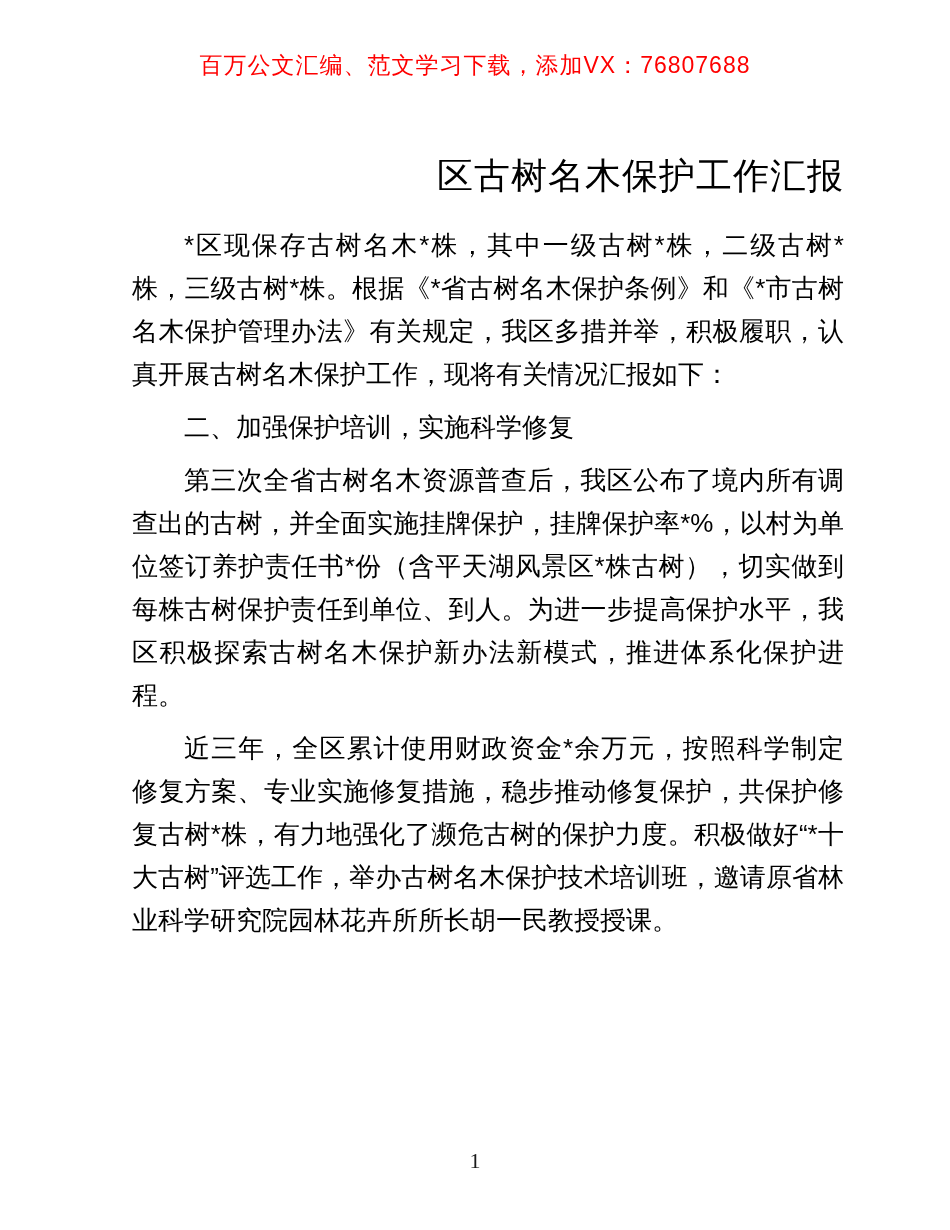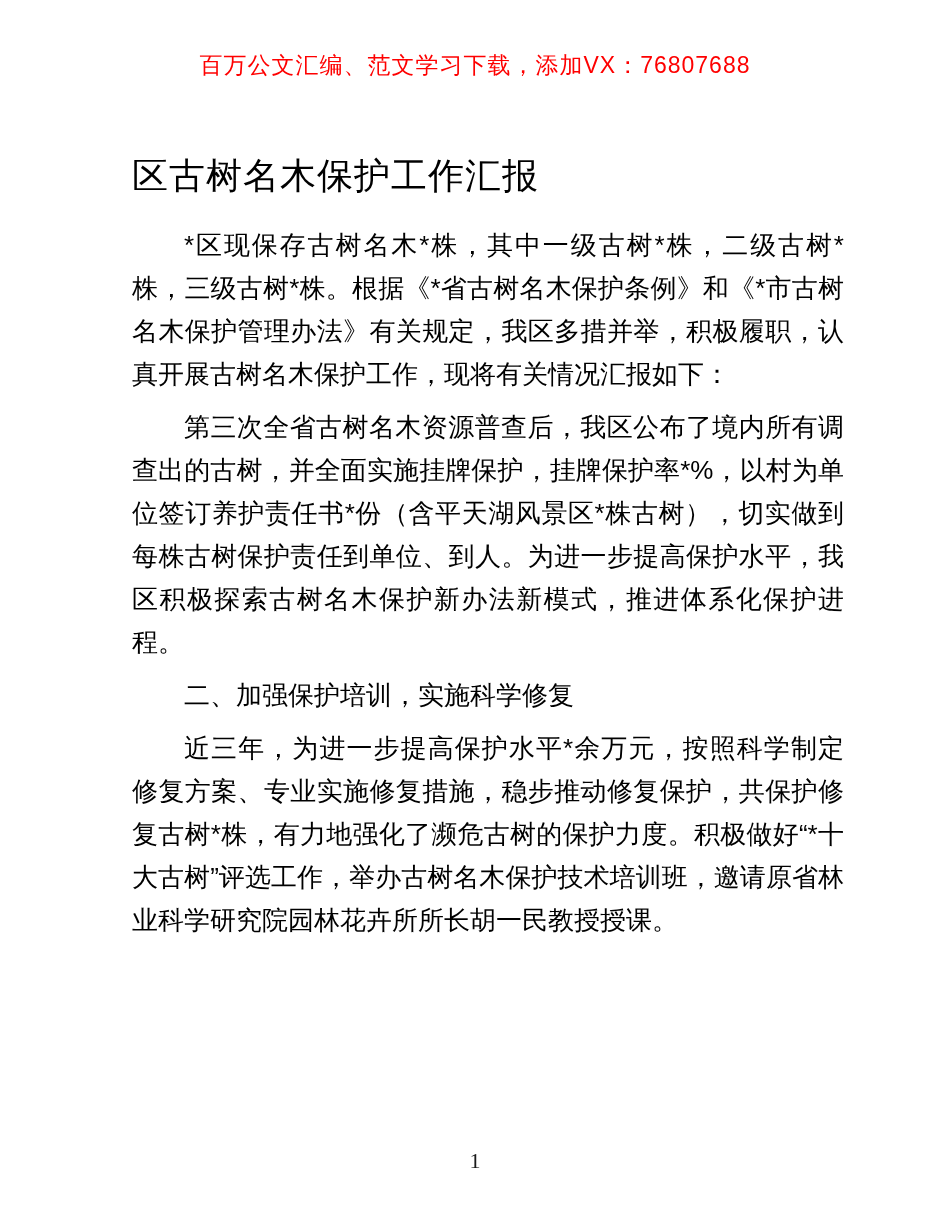--- a/index.html
+++ b/index.html
@@ -24,21 +24,21 @@
     letter-spacing: 1px;
   }
   .doc {
     position: absolute;
     top: 150px;
     left: 132px;
     width: 712px;
   }
   .doc-title {
     margin: 0 0 22px 0;
-    text-align: left;
+    text-align: right;
     font-size: 36px;
     line-height: 52px;
     font-weight: 400;
     letter-spacing: 1px;
   }
   .blk {
     margin: 10px 0;
     font-size: 26px;
     line-height: 43px;
     text-align: justify;
@@ -62,19 +62,19 @@
 </style>
 </head>
 <body>
 
 <div class="notice" style="color: rgb(254, 0, 0);">百万公文汇编、范文学习下载，添加VX：76807688</div>
 
 <div class="doc">
   <h1 class="doc-title">区古树名木保护工作汇报</h1>
   <div>
       <p class="blk para">*区现保存古树名木*株，其中一级古树*株，二级古树*株，三级古树*株。根据《*省古树名木保护条例》和《*市古树名木保护管理办法》有关规定，我区多措并举，积极履职，认真开展古树名木保护工作，现将有关情况汇报如下：</p>
+      <p class="blk heading">二、加强保护培训，实施科学修复</p>
       <p class="blk para">第三次全省古树名木资源普查后，我区公布了境内所有调查出的古树，并全面实施挂牌保护，挂牌保护率*%，以村为单位签订养护责任书*份（含平天湖风景区*株古树），切实做到每株古树保护责任到单位、到人。为进一步提高保护水平，我区积极探索古树名木保护新办法新模式，推进体系化保护进程。</p>
-      <p class="blk heading">二、加强保护培训，实施科学修复</p>
-      <p class="blk para">近三年，为进一步提高保护水平*余万元，按照科学制定修复方案、专业实施修复措施，稳步推动修复保护，共保护修复古树*株，有力地强化了濒危古树的保护力度。积极做好“*十大古树”评选工作，举办古树名木保护技术培训班，邀请原省林业科学研究院园林花卉所所长胡一民教授授课。</p>
+      <p class="blk para">近三年，全区累计使用财政资金*余万元，按照科学制定修复方案、专业实施修复措施，稳步推动修复保护，共保护修复古树*株，有力地强化了濒危古树的保护力度。积极做好“*十大古树”评选工作，举办古树名木保护技术培训班，邀请原省林业科学研究院园林花卉所所长胡一民教授授课。</p>
     </div>
 </div>
 
 <div class="page-num">1</div>
 
 </body></html>

